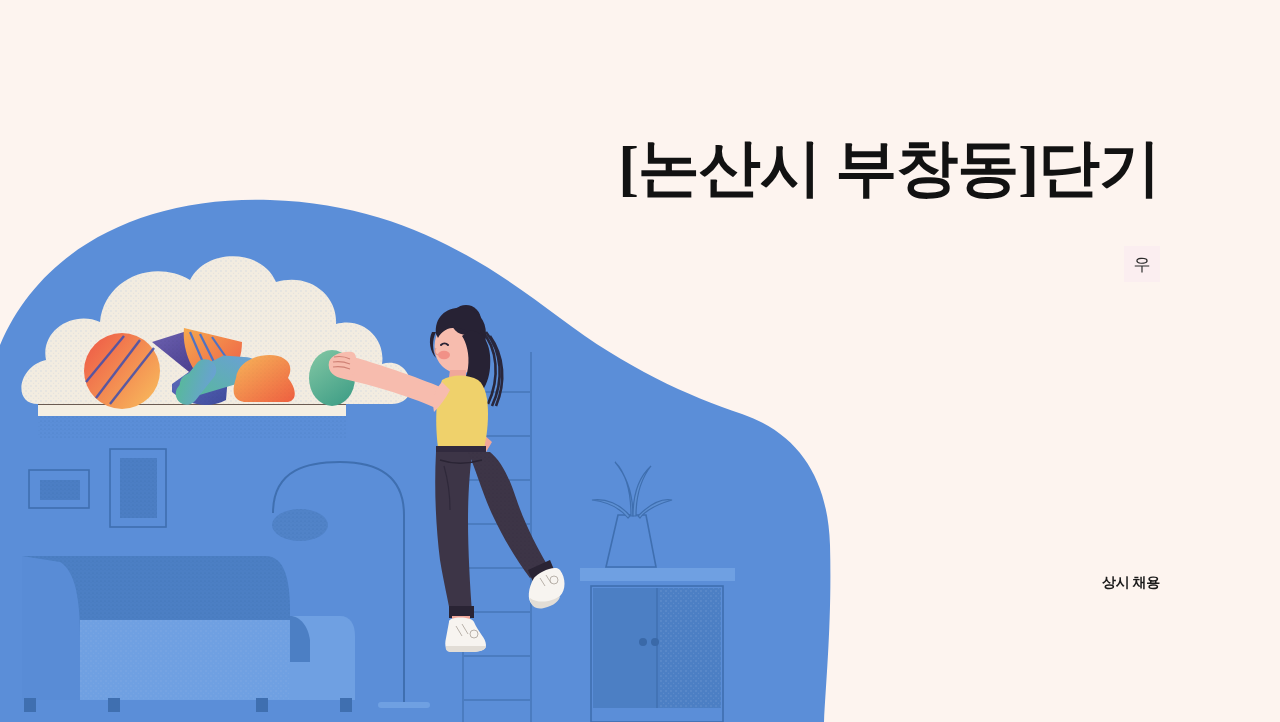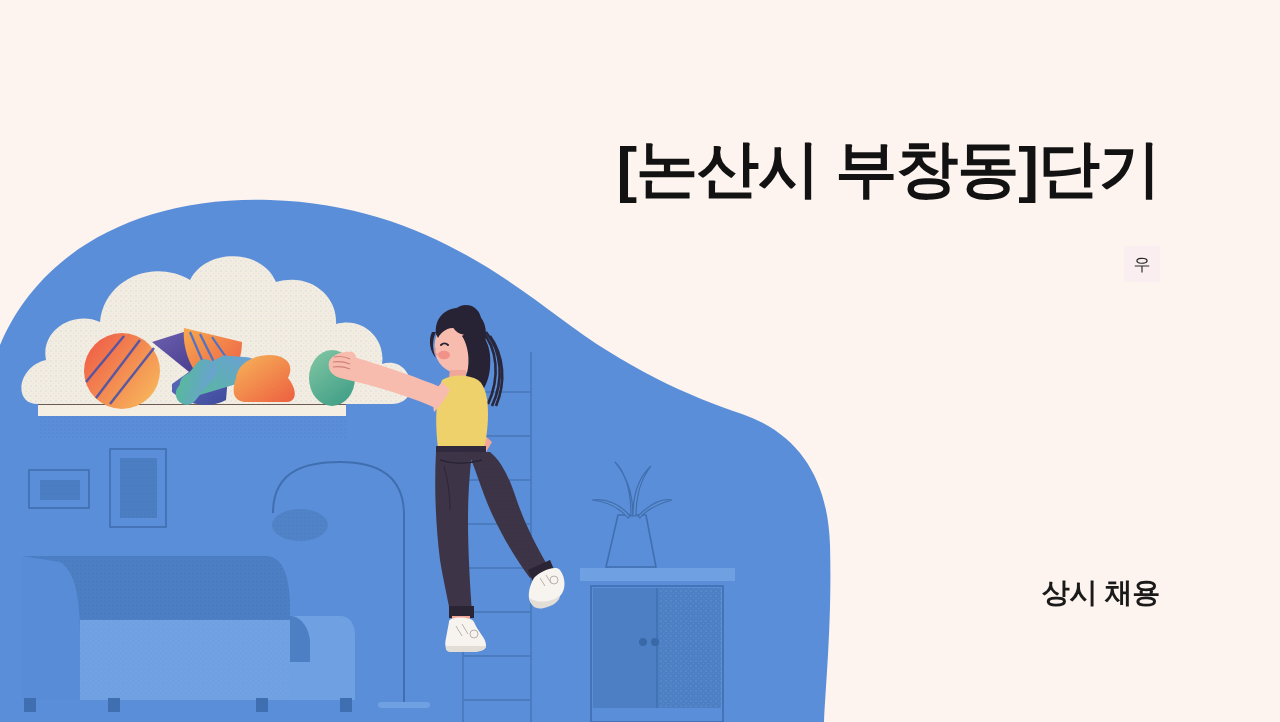--- a/index.html
+++ b/index.html
@@ -37,20 +37,21 @@
   }
 
   
   #text-block {
     position: absolute;
     left: 0;
     top: 0;
     width: 1280px;
     height: 648px;
     pointer-events: none;
+    font-family: Liberation Serif, serif;
   }
   #job-title {
     position: absolute;
     right: 120px;
     top: 134px;
     width: 760px;
     text-align: right;
     font-size: 62px;
     font-weight: 700;
     line-height: 1.12;
@@ -85,21 +86,21 @@
     font-size: 31px;
     font-weight: 400;
     color: #1a1a1a;
     letter-spacing: -0.5px;
     white-space: nowrap;
   }
   #hiring-status {
     position: absolute;
     right: 120px;
     top: 574px;
-    font-size: 28px;
+    font-size: 14px;
     font-weight: 700;
     color: #1a1a1a;
     letter-spacing: -0.3px;
     text-align: center;
     pointer-events: auto;
     white-space: nowrap;
   }
 </style>
 </head>
 <body>

